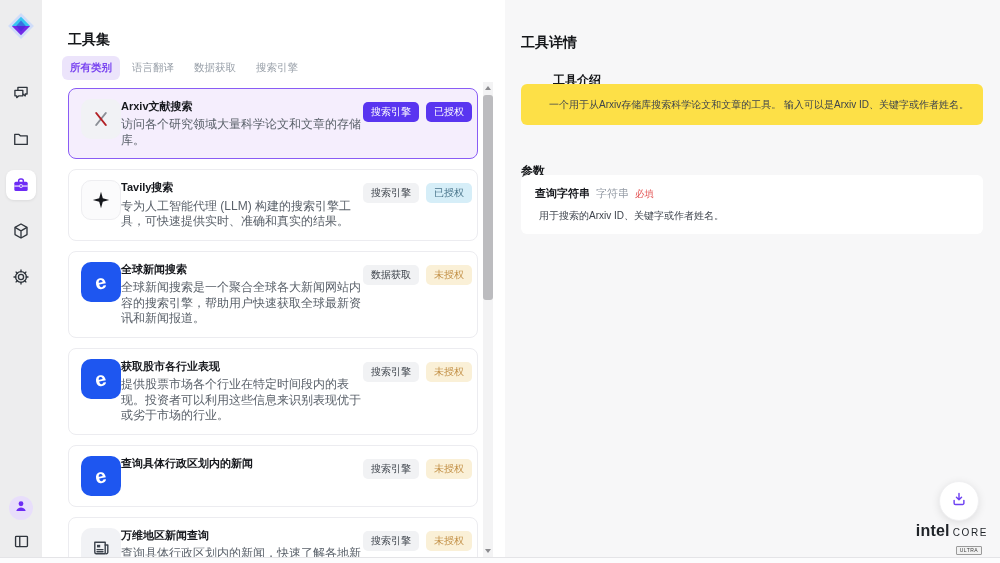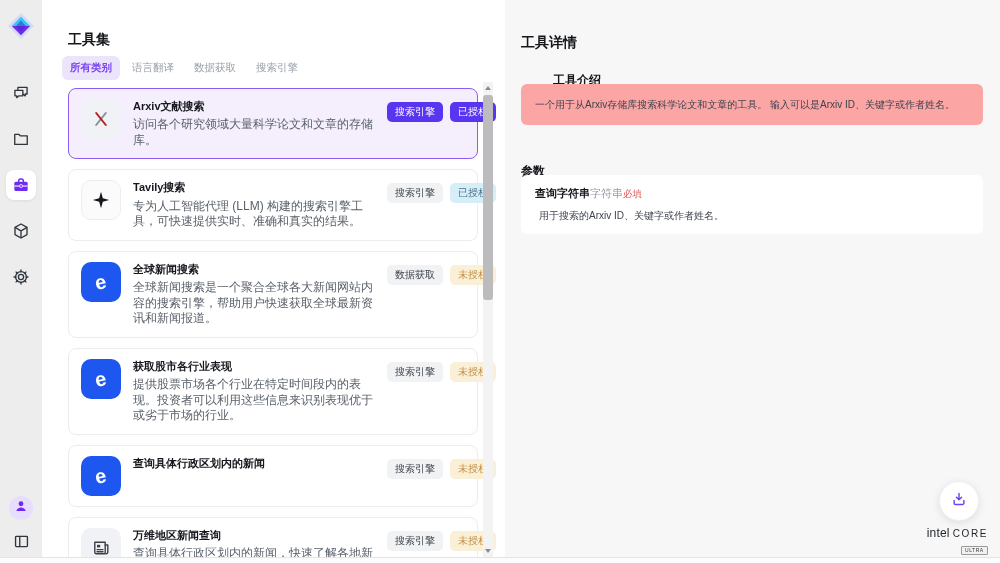--- a/index.html
+++ b/index.html
@@ -18,21 +18,21 @@
   .rail-item svg{display:block;}
   .rail-bottom{margin-top:auto;margin-bottom:10px;display:flex;flex-direction:column;gap:9px;align-items:center;}
   .avatar{width:24px;height:24px;border-radius:50%;background:#e8defb;display:flex;align-items:center;justify-content:center;}
   
   .list-panel{position:absolute;left:42px;top:0;width:463px;height:563px;background:#ffffff;}
   .panel-title{position:absolute;left:26px;top:22px;font-size:14px;font-weight:700;color:#15171a;}
   .tabs{position:absolute;left:20px;top:56px;display:flex;gap:4px;}
   .tab{border:none;background:transparent;font-size:10.5px;color:#99a0a9;padding:5px 8px;border-radius:6px;cursor:pointer;font-family:inherit;}
   .tab.active{color:#7a45f0;background:#ece4fb;font-weight:700;text-align:right;}
   .cards{position:absolute;left:26px;top:88px;width:410px;display:flex;flex-direction:column;gap:10px;}
-  .tool-card{display:flex;gap:12px;padding:10px 12px;border:1px solid #ececf0;border-radius:8px;background:#fff;box-sizing:border-box;cursor:pointer;}
+  .tool-card{display:flex;padding:10px 12px;border:1px solid #ececf0;border-radius:8px;background:#fff;box-sizing:border-box;cursor:pointer;}
   .tool-card.selected{background:#f5eefd;border:1.5px solid #8a5cf5;}
   .tool-icon{width:40px;height:40px;border-radius:10px;flex:0 0 40px;display:flex;align-items:center;justify-content:center;}
   .tool-icon[data-icon="arxiv"]{background:#f1f2f5;}
   .tool-icon[data-icon="tavily"]{background:#fbfbfc;border:1px solid #eeeef1;box-sizing:border-box;}
   .tool-icon[data-icon="eblue"]{background:#1e56f0;}
   .tool-icon[data-icon="news"]{background:#f1f2f5;}
   .ic{display:none;}
   .tool-icon[data-icon="arxiv"] .ic-arxiv,
   .tool-icon[data-icon="tavily"] .ic-tavily,
   .tool-icon[data-icon="news"] .ic-news{display:block;}
@@ -49,34 +49,34 @@
   
   .scrollbar{position:absolute;right:12px;top:82px;width:10px;height:475px;background:#f3f3f4;}
   .sb-thumb{position:absolute;left:0;top:13px;width:10px;height:205px;background:#bcbcbf;border-radius:3px;cursor:grab;}
   .sb-up,.sb-down{position:absolute;left:2px;width:0;height:0;border-left:3px solid transparent;border-right:3px solid transparent;}
   .sb-up{top:4px;border-bottom:4px solid #8b8b8f;}
   .sb-down{bottom:4px;border-top:4px solid #8b8b8f;}
   
   .detail-panel{position:absolute;left:505px;top:0;width:495px;height:563px;background:#f7f7f8;}
   .d-title{position:absolute;left:16px;top:22px;font-size:14px;font-weight:700;color:#15171a;}
   .d-sub1{position:absolute;left:16px;top:60px;font-size:12px;font-weight:700;color:#15171a;margin-left:32px;}
-  .intro-card{position:absolute;left:16px;top:84px;width:462px;box-sizing:border-box;background:#fca5a5;border-radius:6px;padding:13px 14px;}
+  .intro-card{position:absolute;left:16px;top:84px;width:462px;box-sizing:border-box;background:#fde047;border-radius:6px;padding:13px 14px;text-align:right;}
   .intro-card p{margin:0;font-size:10px;color:#3d434c;line-height:15px;white-space:nowrap;overflow:hidden;}
   .d-sub2{position:absolute;left:16px;top:151px;font-size:12px;font-weight:700;color:#15171a;}
   .param-card{position:absolute;left:16px;top:175px;width:462px;box-sizing:border-box;background:#fff;border-radius:6px;padding:11px 14px;}
-  .param-head{display:flex;align-items:baseline;gap:0;}
+  .param-head{display:flex;align-items:baseline;gap:6px;}
   .param-name{font-size:11px;font-weight:700;color:#16181d;}
   .param-type{font-size:11px;color:#939aa4;}
   .param-req{font-size:9.5px;color:#e25050;}
   .param-desc{margin:7px 0 0 4px;font-size:10px;color:#3d434c;line-height:15px;}
   
   .fab{position:absolute;right:21px;bottom:42px;width:38px;height:38px;border-radius:50%;background:#ffffff;border:1px solid #f0f0f2;box-shadow:0 2px 8px rgba(0,0,0,.10);display:flex;align-items:center;justify-content:center;cursor:pointer;}
   .intel-wrap{position:absolute;right:12px;bottom:8px;text-align:center;line-height:1;}
   .intel-row{display:flex;align-items:baseline;gap:3px;justify-content:center;}
-  .intel-word{font-size:12px;color:#1f2328;font-weight:400;letter-spacing:.2px;text-align:right;}
+  .intel-word{font-size:16px;color:#1f2328;font-weight:700;letter-spacing:.2px;text-align:right;}
   .core-word{font-size:10px;color:#1f2328;letter-spacing:1.6px;text-transform:uppercase;font-weight:400;}
   .ultra-badge{display:inline-block;margin-top:2px;margin-left:34px;font-size:5px;color:#3a3a3a;border:1px solid #9a9a9a;border-radius:1px;padding:1px 3px;letter-spacing:.5px;background:#f1f1f1;}
   
   .bottom-line{position:absolute;left:0;top:557px;width:1000px;height:1px;background:#e4e4e7;}
   .bottom-strip{position:absolute;left:0;top:558px;width:1000px;height:5px;background:#fcfcfd;}
 </style>
 </head>
 <body>
 
 <aside class="rail">

